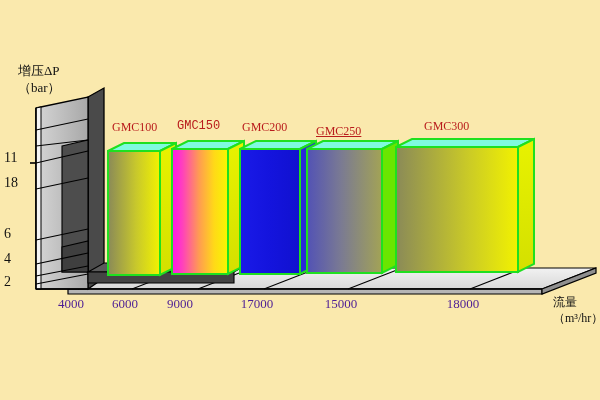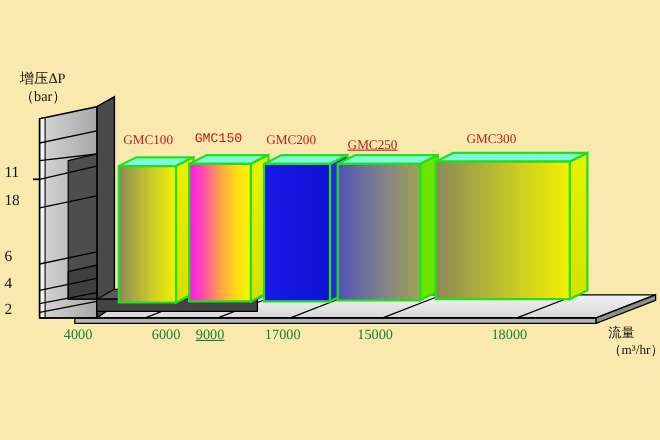--- a/index.html
+++ b/index.html
@@ -23,21 +23,21 @@
   
   .ytick{
     position:absolute;
     font-size:14px;color:#111;
     text-align:left;width:24px;
   }
 
   
   .xtick{
     position:absolute;top:296px;
-    font-size:13px;color:#15803d;
+    font-size:13px;color:#4c1d95;
     text-align:center;width:54px;
   }
 
   
   .xlabel{
     position:absolute;left:528px;top:294px;
     font-size:12px;color:#111;line-height:16px;
     white-space:nowrap;
     margin-left:25px;
   }
@@ -191,22 +191,22 @@
     <span class="l2">（bar）</span>
   </div>
 
   <div class="ytick" style="left:4px;top:150px;">11</div>
   <div class="ytick" style="left:4px;top:175px;">18</div>
   <div class="ytick" style="left:4px;top:226px;">6</div>
   <div class="ytick" style="left:4px;top:251px;">4</div>
   <div class="ytick" style="left:4px;top:274px;">2</div>
 
   <div class="xtick" style="left:44px;">4000</div>
-  <div class="xtick" style="left:110px;text-align:right;">6000</div>
-  <div class="xtick" style="left:164px;text-decoration:underline;">9000</div>
+  <div class="xtick" style="left:98px;">6000</div>
+  <div class="xtick" style="left:153px;">9000</div>
   <div class="xtick" style="left:230px;">17000</div>
   <div class="xtick" style="left:314px;">15000</div>
   <div class="xtick" style="left:436px;">18000</div>
 
   <div class="xlabel">
     <span>流量</span><br>
     <span>（m³/hr）</span>
   </div>
 
   <div class="barlabel" style="left:112px;top:120px;">GMC100</div>

